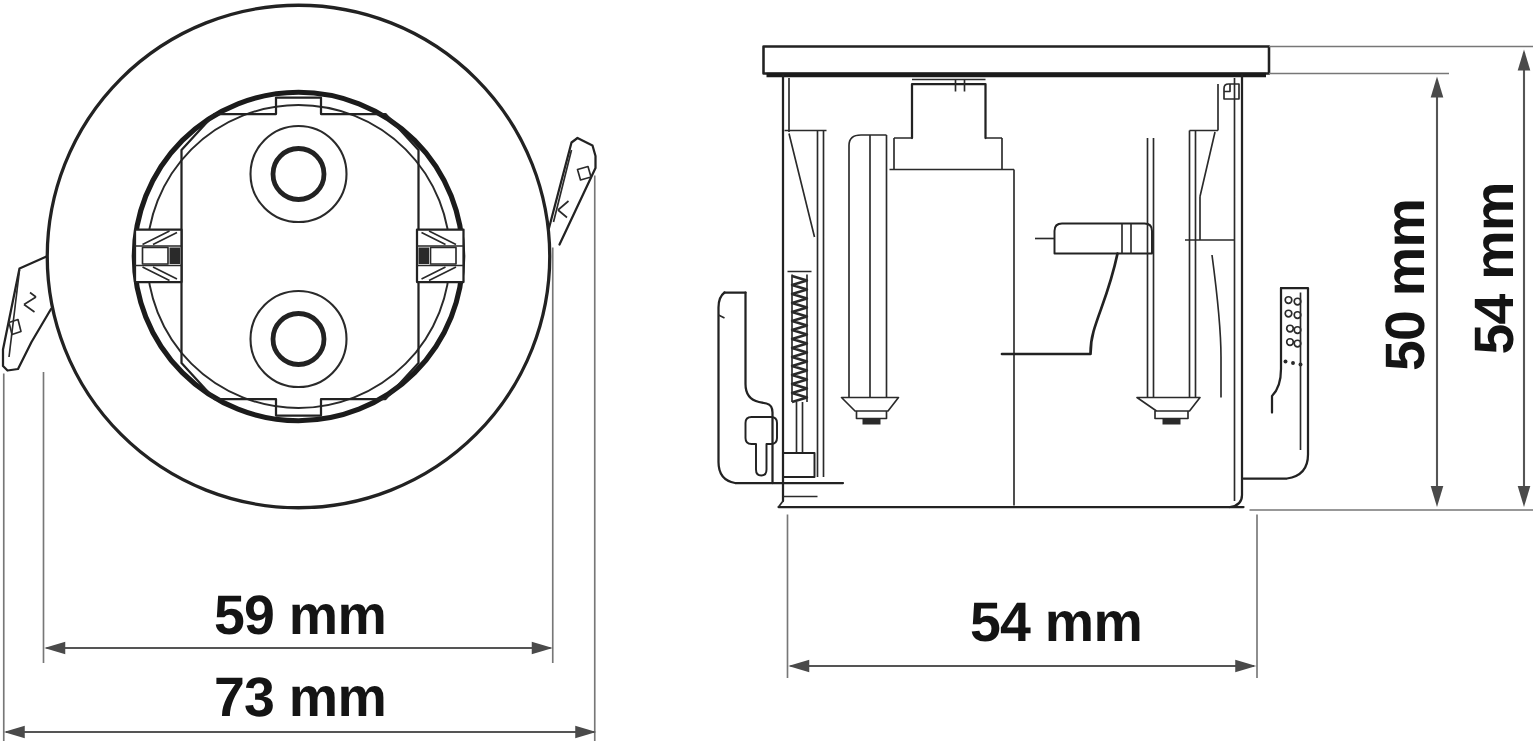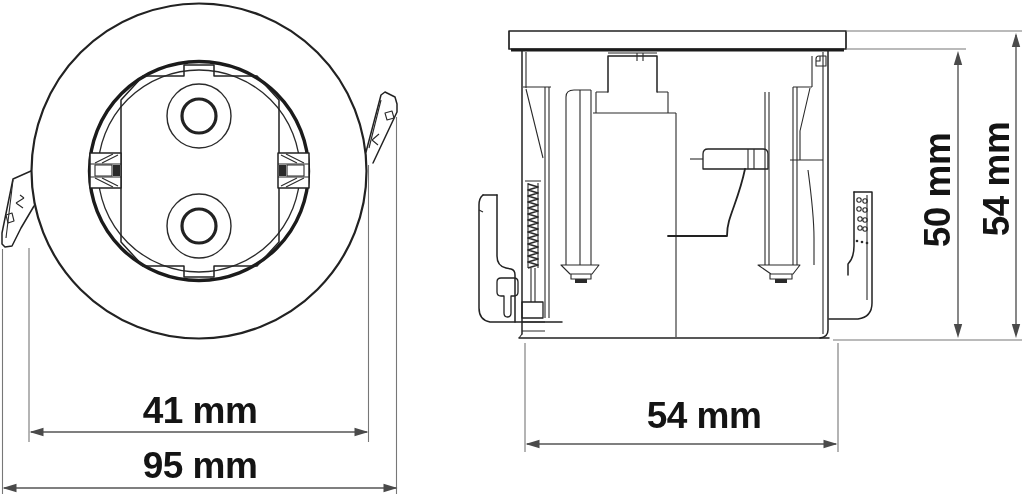--- a/index.html
+++ b/index.html
@@ -213,22 +213,22 @@
       </g>
 
       <g>
         <path class="dim" d="M1016,35 V334"></path>
         <path class="arr" d="M1016,33 l-4.2,14 h8.4 z"></path>
         <path class="arr" d="M1016,338 l-4.2,-14 h8.4 z"></path>
       </g>
     </g>
   </svg>
 
-  <div class="dim-label" style="left:200px; top:410px;">41 mm</div>
-
-  <div class="dim-label" style="left:200px; top:465px;">95 mm</div>
+  <div class="dim-label" style="left:200px; top:410px;">59 mm</div>
+
+  <div class="dim-label" style="left:200px; top:465px;">73 mm</div>
 
   <div class="dim-label" style="left:704px; top:415px;">54 mm</div>
 
   <div class="dim-label vertical" style="left:937px; top:190px;">50 mm</div>
 
   <div class="dim-label vertical" style="left:996px; top:179px;">54 mm</div>
 </div>
 
 </body></html>

